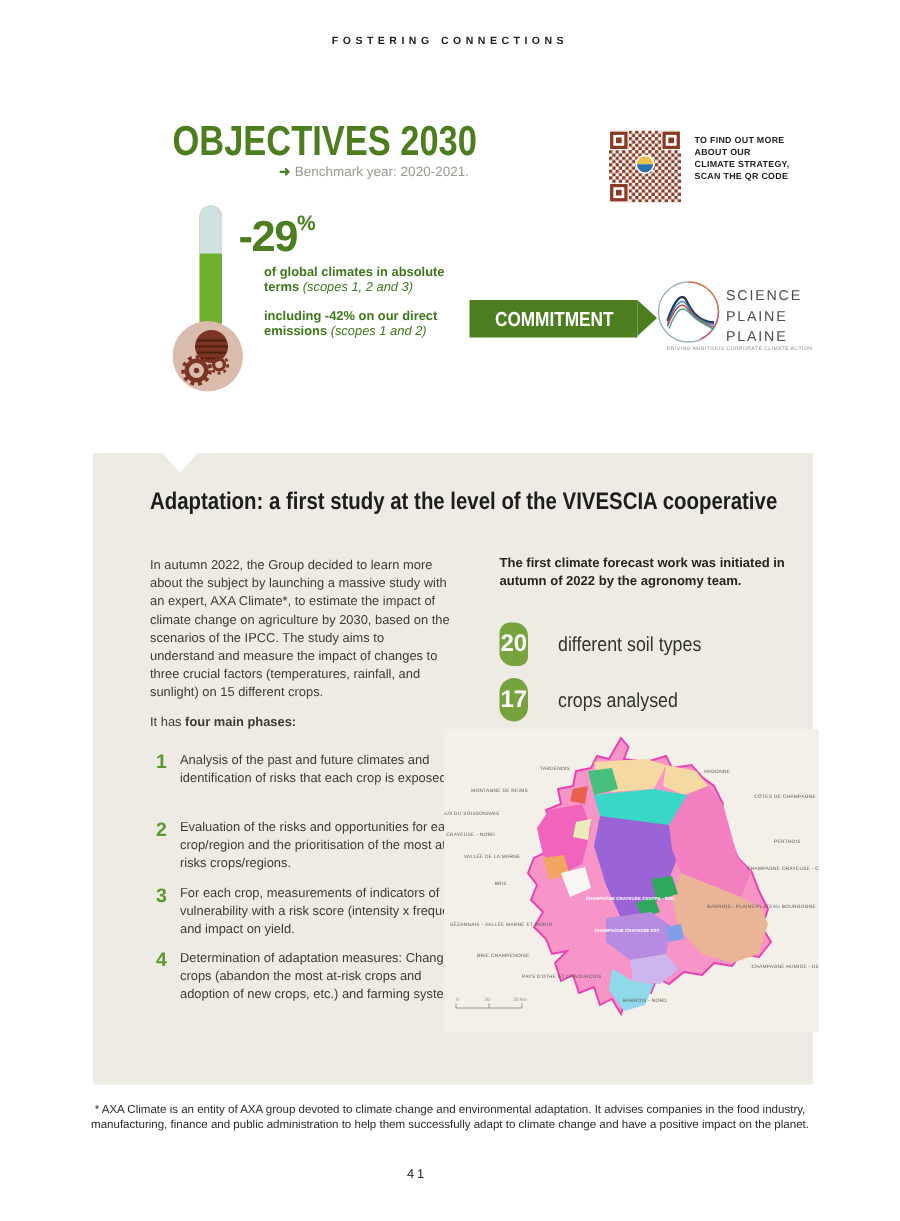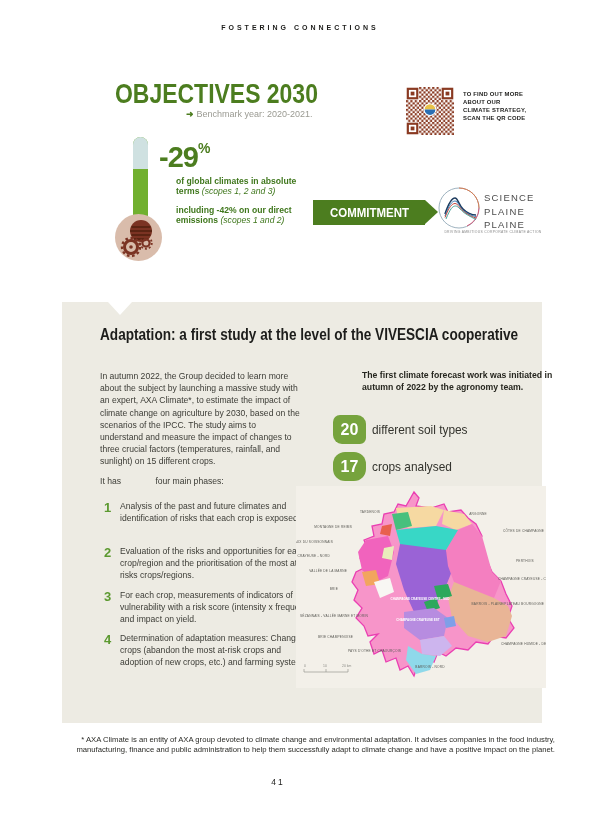--- a/index.html
+++ b/index.html
@@ -41,30 +41,30 @@
   
   .qr{top:87px;left:406px;width:48px;height:48px;}
   .qr-caption{top:90px;left:463px;width:66px;font-size:5.9px;font-weight:800;line-height:8px;color:#1c1c1a;letter-spacing:.2px;}
   
   .panel{top:302px;left:62px;width:480px;height:421px;background:#edebe3;}
   .panel-notch{top:302px;left:108px;width:0;height:0;border-left:12px solid transparent;
     border-right:12px solid transparent;border-top:13px solid #ffffff;}
   .panel-title{top:326px;left:100px;color:#1d1d1b;font-size:16px;font-weight:800;}
   .col-left{top:370px;left:100px;width:200px;font-size:8.6px;line-height:12.2px;color:#3c3c36;}
   .lead{top:476px;left:100px;font-size:8.6px;color:#3c3c36;}
-  .lead b{font-weight:400;margin-left:32px;}
+  .lead b{font-weight:700;}
   .phase{left:104px;width:212px;}
   .phase .num{position:absolute;left:0;top:0;color:#5c9930;font-weight:800;font-size:13px;}
   .phase .txt{display:block;margin-left:16px;font-size:8.6px;line-height:12px;color:#3c3c36;}
-  .aside-intro{top:370px;left:333px;width:192px;font-size:8.7px;line-height:11.5px;font-weight:800;color:#26261f;margin-left:29px;}
-  .stat-box{width:33px;height:29px;background:#76a33d;border-radius:7px 9px 6px 9px;
+  .aside-intro{top:370px;left:333px;width:192px;font-size:8.7px;line-height:11.5px;font-weight:800;color:#26261f;}
+  .stat-box{width:19px;height:29px;background:#76a33d;border-radius:7px 9px 6px 9px;
     display:flex;align-items:center;justify-content:center;}
   .stat-box span{color:#fff;font-weight:800;font-size:16px;}
   .stat-label{font-size:13.5px;color:#33332d;transform:scaleX(.88);transform-origin:0 50%;white-space:nowrap;}
-  .footnote{top:735px;left:45px;width:510px;text-align:right;font-size:7.7px;line-height:9.6px;color:#2b2b27;}
+  .footnote{top:735px;left:45px;width:510px;text-align:center;font-size:7.7px;line-height:9.6px;color:#2b2b27;}
   .pagenum{top:777px;left:0;width:556px;text-align:center;font-size:8.5px;letter-spacing:2px;color:#1c1c1a;}
   .map-wrap{top:486px;left:296px;width:250px;height:202px;background:#f3f0e9;}
   svg text.mlbl{font-family:"Liberation Sans",sans-serif;font-size:3.2px;fill:#5a5a55;letter-spacing:.2px;}
   svg text.mlbl-w{font-family:"Liberation Sans",sans-serif;font-size:3px;fill:#ffffff;font-weight:700;}
   svg text.mscale{font-family:"Liberation Sans",sans-serif;font-size:3.4px;fill:#8a8a84;}
 </style>
 </head>
 <body>
 
 <div class="abs kicker">FOSTERING CONNECTIONS</div>

